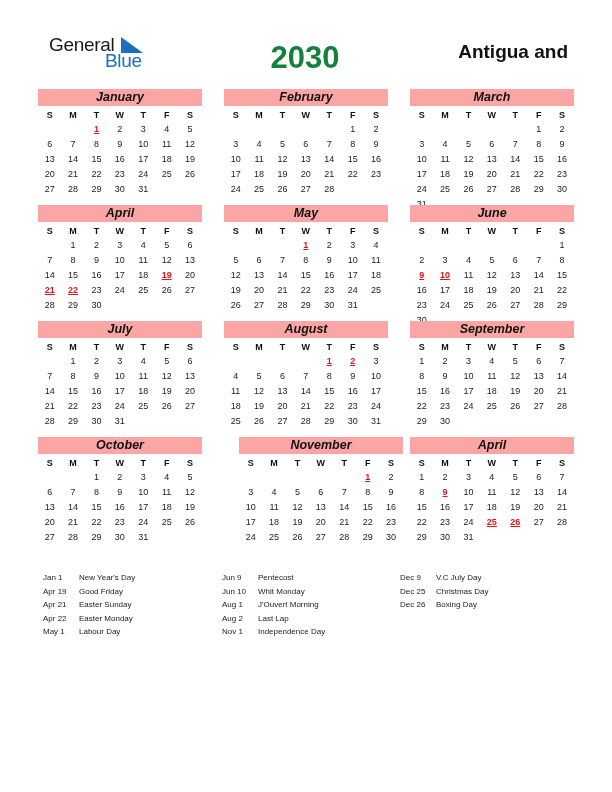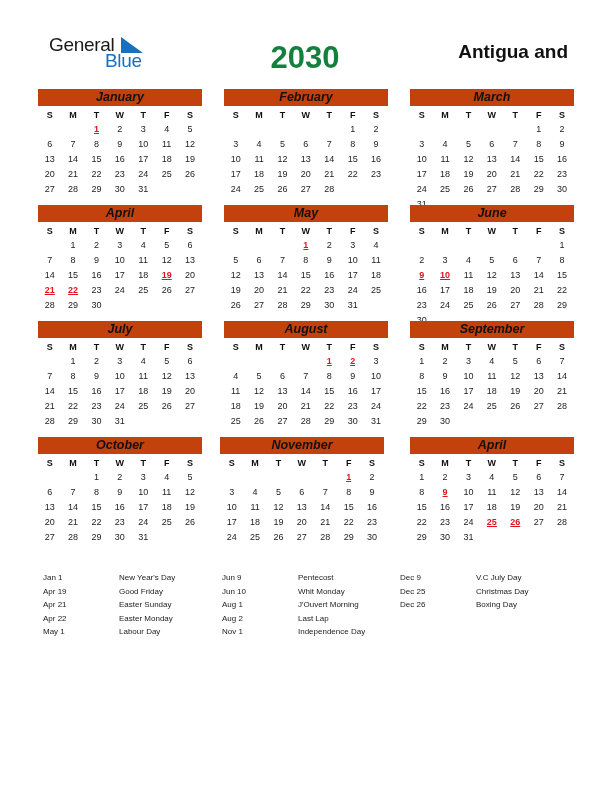--- a/index.html
+++ b/index.html
@@ -9,28 +9,28 @@
   .logo { position: absolute; left: 41px; top: 34px; width: 100px; height: 40px; margin-left: 8px; }
   .logo-general { position: absolute; left: 0; top: 0; font-size: 19px; color: #1a1a1a; letter-spacing: -0.3px; }
   .logo-blue { position: absolute; left: 56px; top: 16px; font-size: 19px; color: #1a6fbf; letter-spacing: -0.3px; }
   .logo-tri { position: absolute; left: 72px; top: 3px; width: 0; height: 0;
               border-left: 0 solid transparent; border-bottom: 16px solid #1a6fbf; border-right: 22px solid transparent; }
 
   .year { position: absolute; left: 240px; top: 40px; width: 130px; text-align: center; font-size: 31px; font-weight: bold; color: #15803d; }
   .country { position: absolute; right: 44px; top: 38px; width: 200px; text-align: right; font-size: 19px; font-weight: bold; color: #111; line-height: 27px; }
 
   .month { position: absolute; width: 164px; }
-  .month-header { height: 17px; background: #c2410c; text-align: center; font-size: 12.5px; font-weight: bold; font-style: italic; line-height: 17px; color: #111; }
+  .month-header { height: 17px; background: #fca5a5; text-align: center; font-size: 12.5px; font-weight: bold; font-style: italic; line-height: 17px; color: #111; }
   .grid { display: grid; grid-template-columns: repeat(7, 23.4px); margin-top: 2px; }
   .dow { height: 14px; font-size: 9px; font-weight: bold; text-align: center; line-height: 14px; color: #111; }
   .day { height: 15px; font-size: 9px; text-align: center; line-height: 15px; color: #222; }
   .day.holiday { color: #e0141e; font-weight: bold; text-decoration: underline; }
 
   .holidays { position: absolute; top: 571px; }
-  .hol-row { display: flex; height: 13.5px; font-size: 8px; line-height: 13.5px; color: #222; gap: 40px; }
+  .hol-row { display: flex; height: 13.5px; font-size: 8px; line-height: 13.5px; color: #222; }
   .hol-date { width: 36px; }
   .hol-name { white-space: nowrap; }
 </style>
 </head>
 <body>
 
 <div class="logo">
   <span class="logo-general">General</span>
   <span class="logo-tri"></span>
   <span class="logo-blue">Blue</span>
@@ -488,21 +488,21 @@
         <div class="day">24</div>
         <div class="day">25</div>
         <div class="day">26</div>
         <div class="day">27</div>
         <div class="day">28</div>
         <div class="day">29</div>
         <div class="day">30</div>
         <div class="day">31</div>
       </div>
     </div>
-    <div class="month" style="left: 220px; top: 437px;">
+    <div class="month" style="left: 239px; top: 437px;">
       <div class="month-header">November</div>
       <div class="grid">
         <div class="dow">S</div>
         <div class="dow">M</div>
         <div class="dow">T</div>
         <div class="dow">W</div>
         <div class="dow">T</div>
         <div class="dow">F</div>
         <div class="dow">S</div>
         <div class="day"></div>

